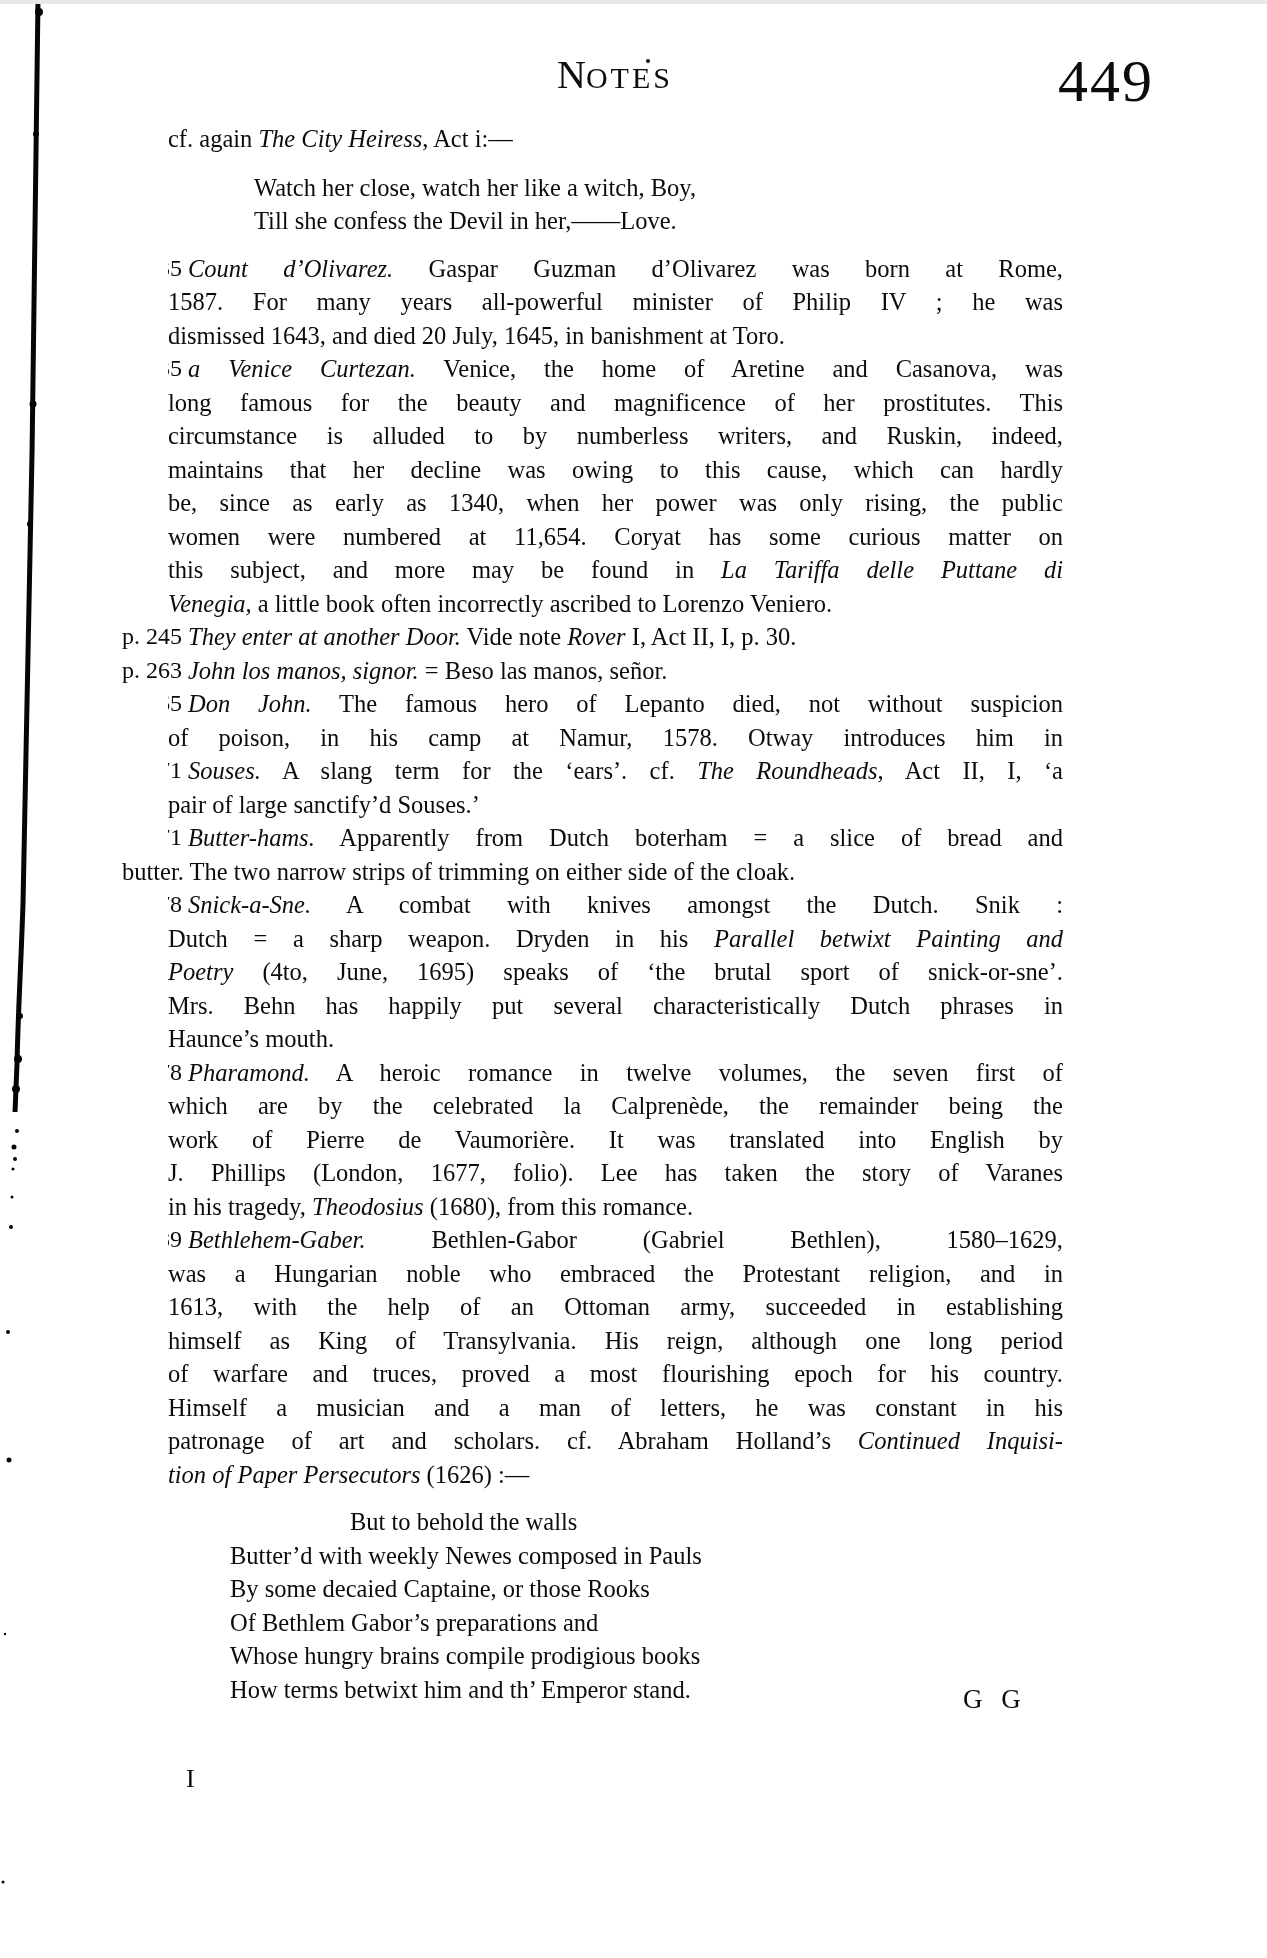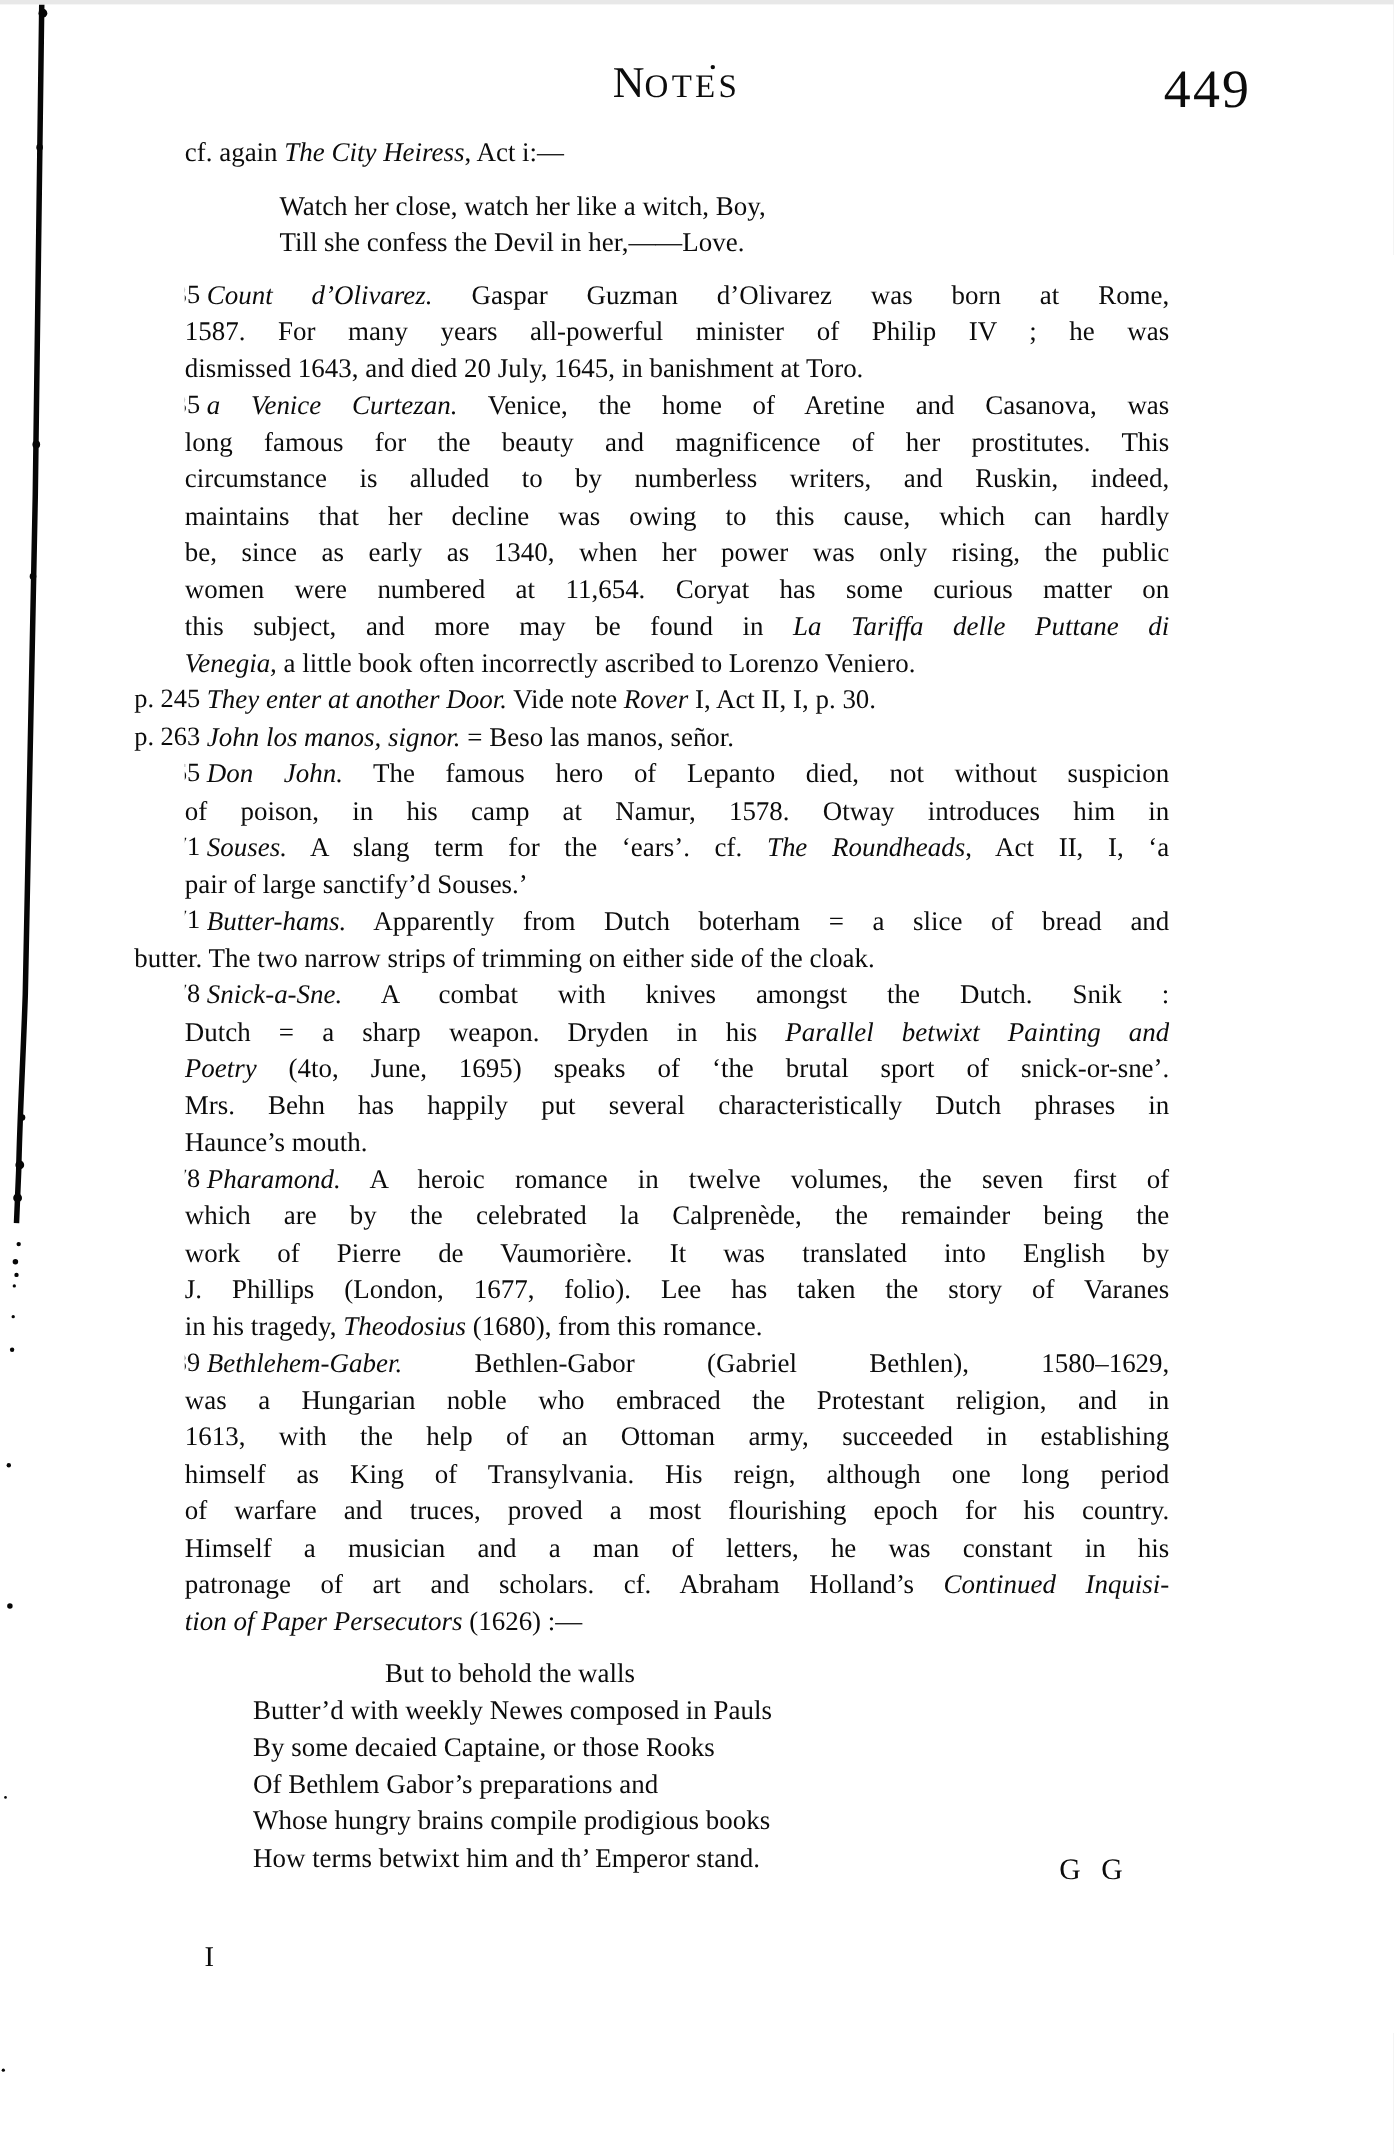--- a/index.html
+++ b/index.html
@@ -5,21 +5,21 @@
   html,body{margin:0;padding:0;background:#e8e8e8}
   .page{
     position:relative;width:1267px;height:1958px;
     background:var(--paper,#ffffff);color:var(--ink,#0c0c0c);
     font-family:"Liberation Serif","DejaVu Serif",serif;
     overflow:hidden;margin:4px auto;
   }
   .title{position:absolute;top:50px;left:515px;width:200px;text-align:center;white-space:nowrap}
   .title .tN{font-size:40px;line-height:42px}
   .title .tR{font-size:30px;line-height:42px;letter-spacing:3px}
-  .pagenum{position:absolute;top:54px;left:1058px;font-size:49px;line-height:46px;letter-spacing:2px}
+  .pagenum{position:absolute;top:54px;left:1058px;font-size:60px;line-height:46px;letter-spacing:2px}
   .content{position:absolute;left:168px;top:118px;width:895px;font-size:24.5px}
   .line{height:33.5px;line-height:33.5px;white-space:nowrap}
   .j{text-align:justify;text-align-last:justify;white-space:normal;overflow:hidden}
   .first{padding-left:20px;position:relative}
   .plabel{position:absolute;left:-46px;top:0;font-size:24px}
   .outd{margin-left:-46px}
   .q{padding-left:86px}
   .v{padding-left:62px}
   .v1{padding-left:182px}
   .spacer{width:100%}

